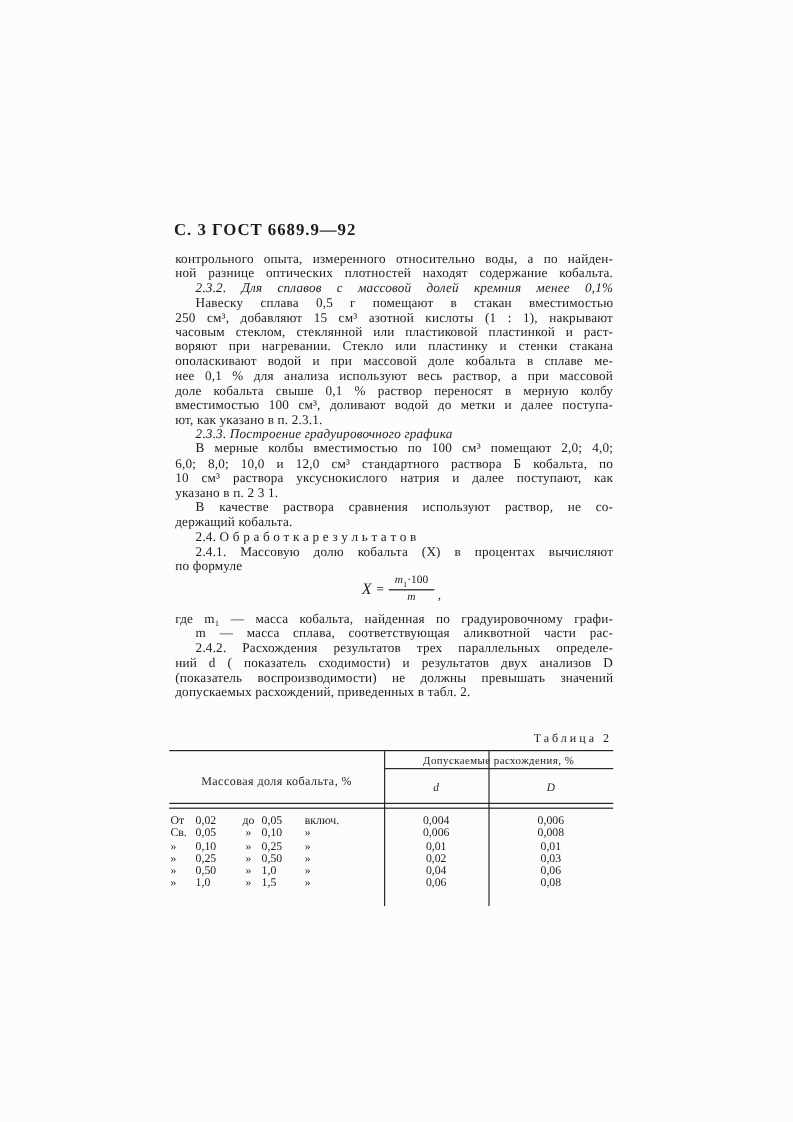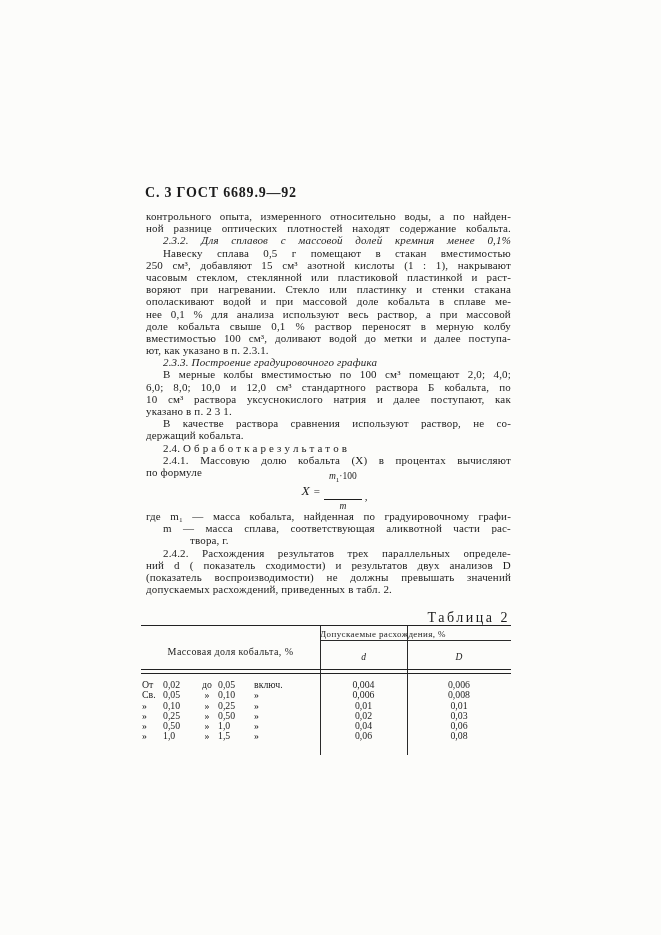--- a/index.html
+++ b/index.html
@@ -36,39 +36,39 @@
 
   
   #formula {
     left:146px; top:474px; width:365px; height:34px;
     display:flex; align-items:center; justify-content:center;
     padding-left:12px; box-sizing:border-box;
   }
   .f-x { font-style:italic; font-size:13.5px; margin-right:4px; }
   .f-eq { font-size:11px; margin-right:4px; }
   .frac { display:inline-block; text-align:center; font-size:9.5px; }
-  .frac .num { display:block; border-bottom:1px solid #1c1c1c; padding:0 5px 16px; }
+  .frac .num { display:block; border-bottom:1px solid #1c1c1c; padding:0 5px 1px; }
   .frac .den { display:block; padding-top:1px; }
   .frac i { font-style:italic; }
   .frac sub { font-size:7px; }
   .f-comma { font-size:11px; margin-left:3px; margin-top:10px; }
 
   
   #tbl-caption {
     left:146px; top:610px; width:364px;
-    text-align:right; font-size:14px; letter-spacing:2.5px;
+    text-align:right; font-size:10px; letter-spacing:2.5px;
   }
 
   
   #tbl { left:141px; top:625px; width:370px; height:133px; }
   #tbl .rule-top { left:0; top:0; width:370px; height:0; border-top:1.6px solid #222; }
   #tbl .vline { width:0; border-left:1.1px solid #2a2a2a; top:1px; height:129px; }
   #v1 { left:179px; }
   #v2 { left:266px; }
-  #ghead { left:179px; top:4px; width:191px; text-align:left; font-size:9px; letter-spacing:0.4px; }
+  #ghead { left:179px; top:4px; width:191px; text-align:center; font-size:9px; letter-spacing:0.4px; }
   #gline { left:179px; top:15px; width:191px; height:0; border-top:1.1px solid #2a2a2a; }
   #c1head { left:0; top:21px; width:179px; text-align:center; font-size:10px; letter-spacing:0.4px; }
   .subhead { top:27px; text-align:center; font-style:italic; font-size:9.5px; }
   #dhead { left:179px; width:87px; }
   #Dhead { left:266px; width:104px; }
   #dblrule { left:0; top:44px; width:370px; height:3px;
              border-top:1.2px solid #222; border-bottom:1.2px solid #222; }
   #rows { left:0; top:55px; width:370px; }
   .trow { display:flex; height:10.3px; line-height:10.3px; font-size:9.8px;justify-content:flex-end; }
   .c-range { width:179px; display:flex; }
@@ -298,21 +298,20 @@
     <div class="tl j ind1">
       <span>m</span>
       <span>—</span>
       <span>масса</span>
       <span>сплава,</span>
       <span>соответствующая</span>
       <span>аликвотной</span>
       <span>части</span>
       <span>рас-</span>
     </div>
-    <div class="tl l ind2">твора, г.</div>
     <div class="tl j ind1">
       <span>2.4.2.</span>
       <span>Расхождения</span>
       <span>результатов</span>
       <span>трех</span>
       <span>параллельных</span>
       <span>определе-</span>
     </div>
     <div class="tl j">
       <span>ний</span>

